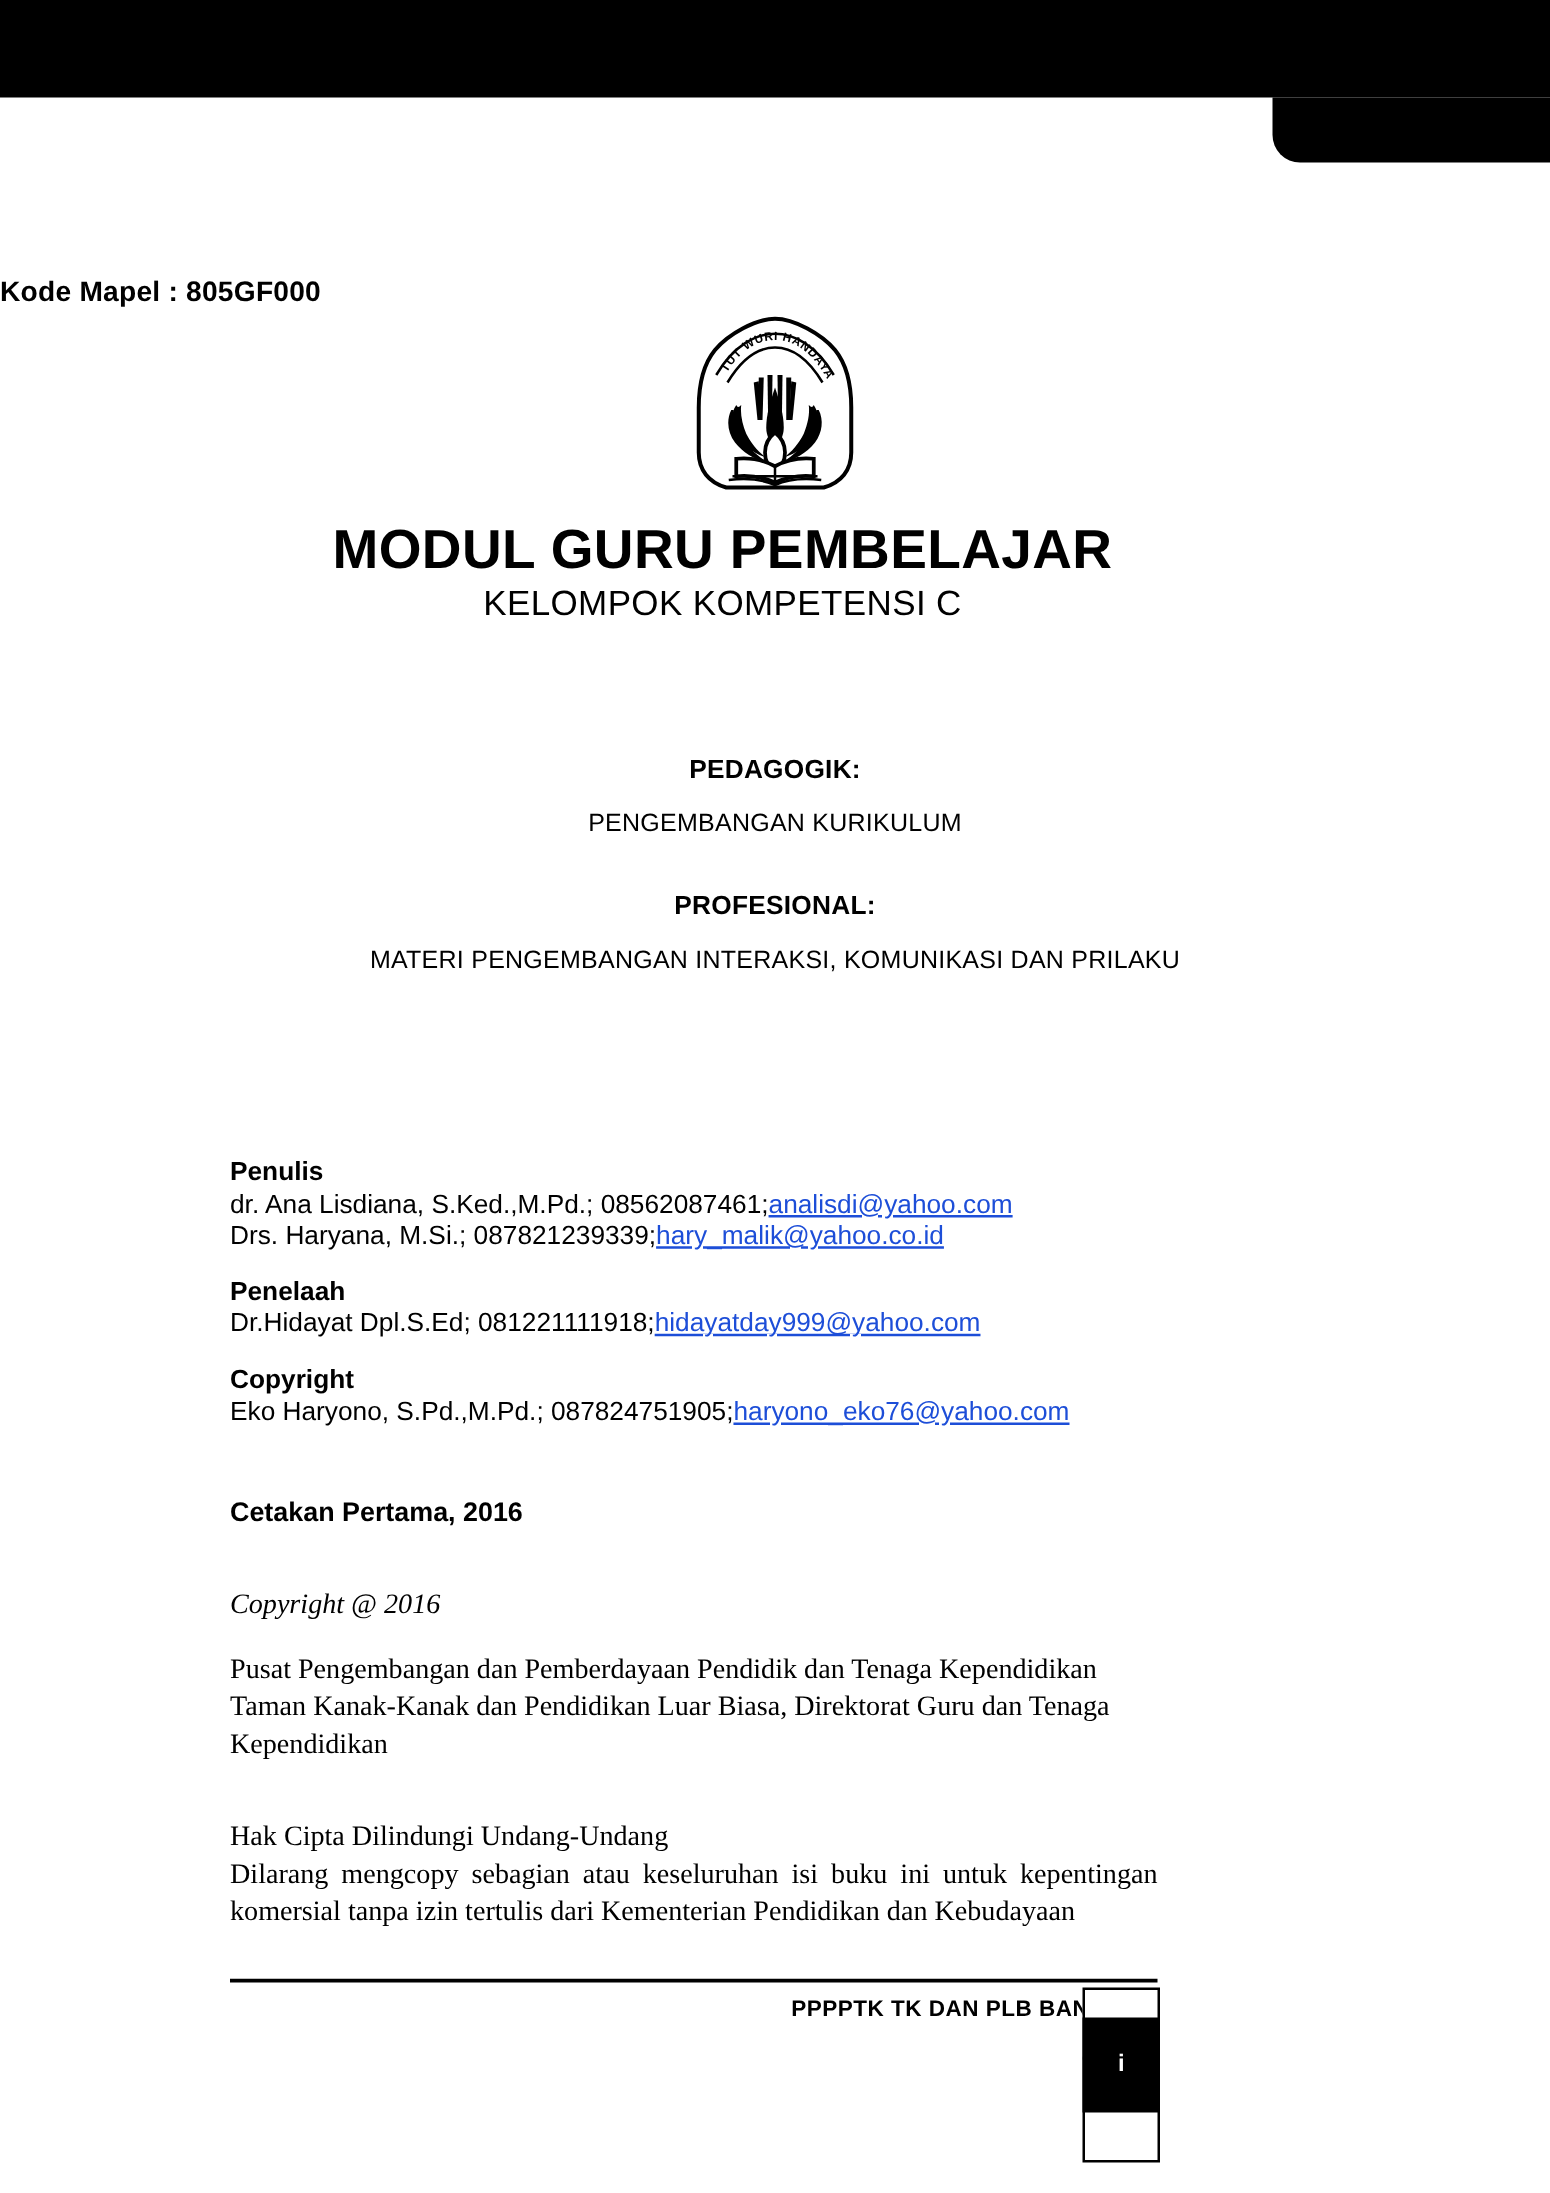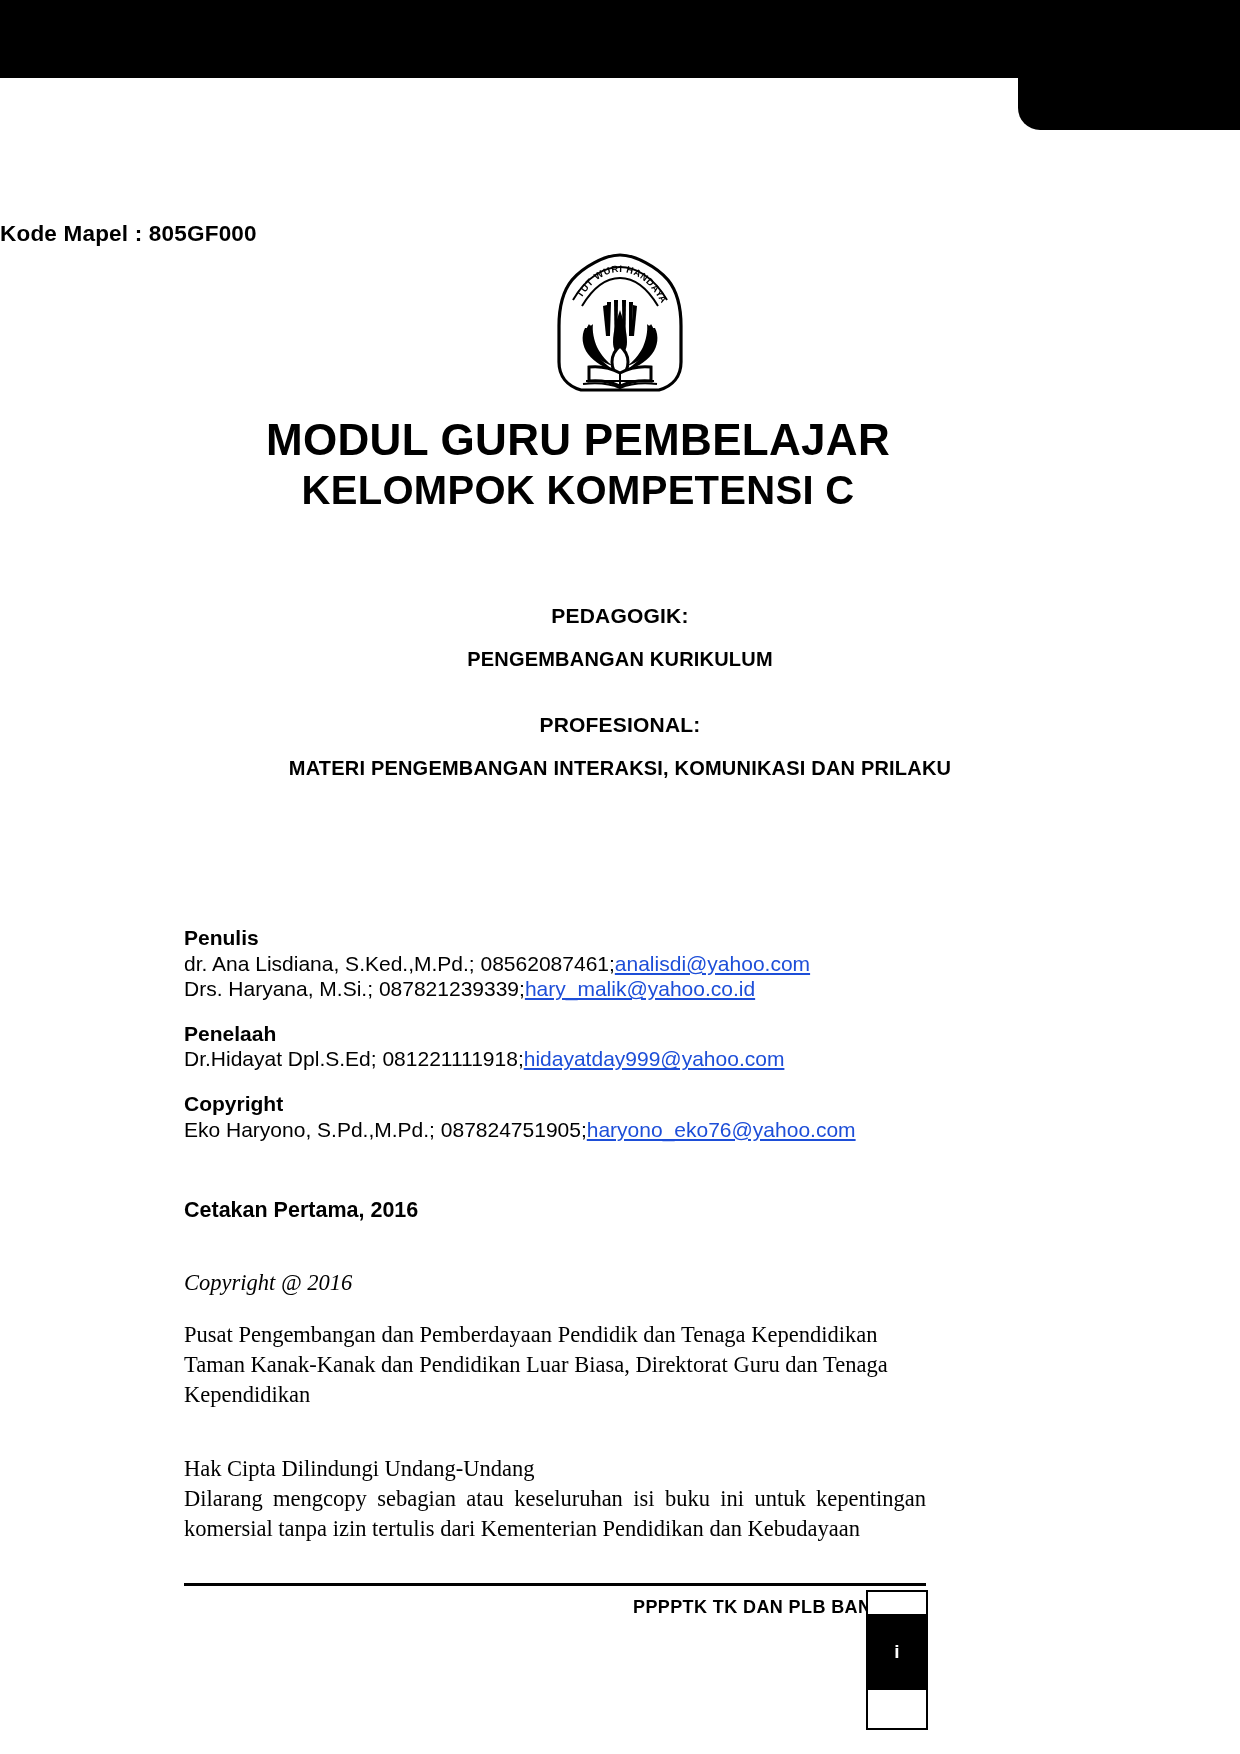--- a/index.html
+++ b/index.html
@@ -71,42 +71,42 @@
     width: 1156px;
     text-align: center;
   }
   .title-main {
     font-size: 44px;
     font-weight: bold;
     line-height: 1.12;
     letter-spacing: 0.3px;
   }
   .title-sub {
-    font-size: 40px;
-    font-weight: bold;
+    font-size: 28px;
+    font-weight: normal;
     line-height: 1.2;
     margin-top: 2px;
     letter-spacing: 0.3px;
   }
 
   .competencies {
     position: absolute;
     left: 0;
     top: 604px;
     width: 1240px;
     text-align: center;
   }
   .comp-head {
     font-size: 21px;
     font-weight: bold;
     letter-spacing: 0.2px;
   }
   .comp-body {
     font-size: 20px;
-    font-weight: bold;
+    font-weight: normal;
     margin-top: 20px;
     letter-spacing: 0.2px;
   }
   .comp-gap { height: 42px; }
 
   
   .credits {
     position: absolute;
     left: 184px;
     top: 925px;

